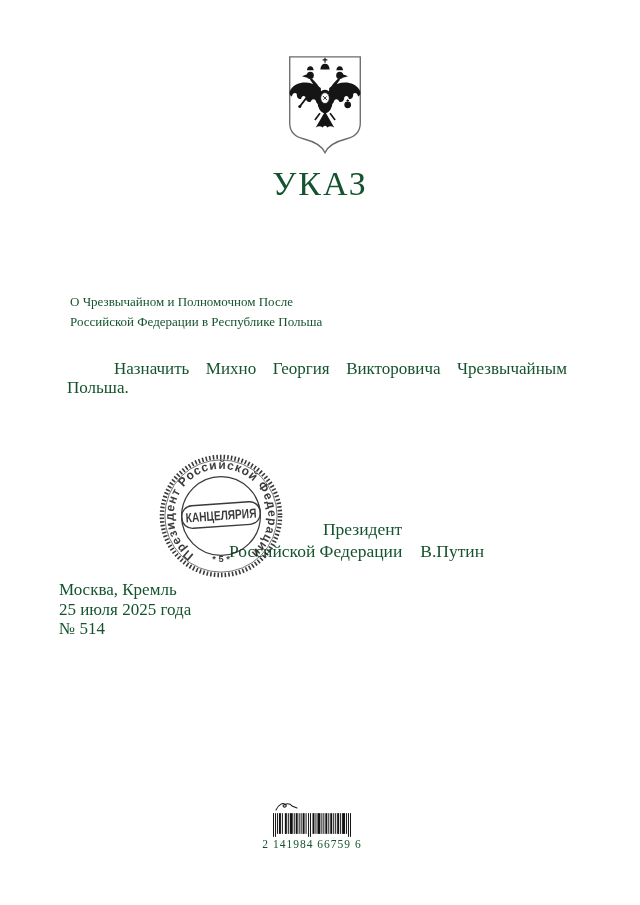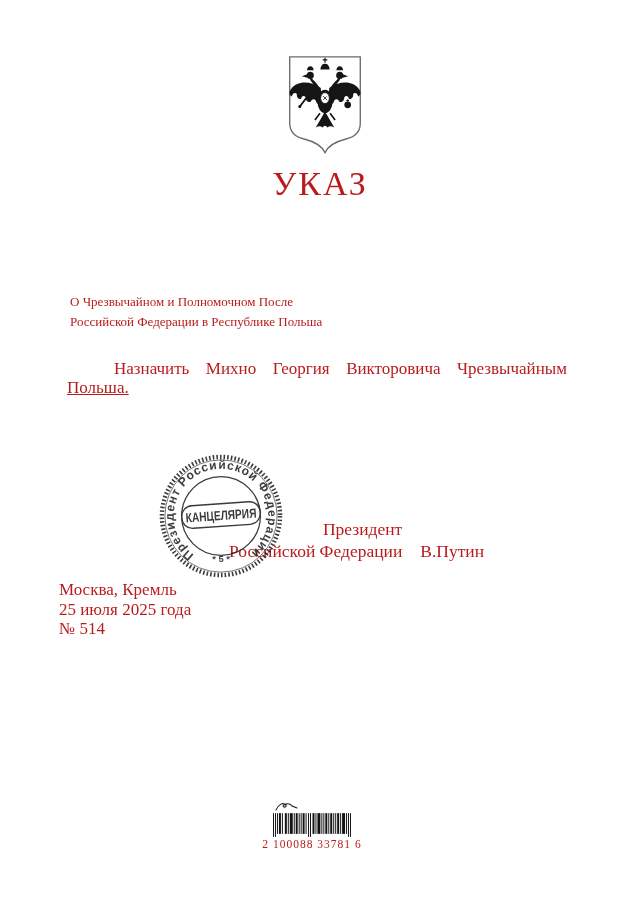--- a/index.html
+++ b/index.html
@@ -1,21 +1,21 @@
 <!DOCTYPE html>
 <html><head>
 <meta charset="utf-8">
 <style>
   html,body{margin:0;padding:0;background:#ffffff;}
   .page{
     position:relative;
     width:640px;height:905px;
     background:#ffffff;
     font-family:"Liberation Serif","DejaVu Serif",serif;
-    color:#b91c1c;
+    color:#14532d;
     overflow:hidden;
   }
   .emblem{position:absolute;left:283px;top:54px;width:84px;height:110px;}
   .doc-title{
     position:absolute;top:166px;left:0;width:640px;
     text-align:center;font-size:34px;letter-spacing:2px;line-height:1.05;
   }
   .doc-issuer{
     position:absolute;top:210px;left:0;width:640px;
     text-align:center;font-size:21px;letter-spacing:.5px;word-spacing:7px;
@@ -23,21 +23,21 @@
   .doc-subject{
     position:absolute;top:292px;left:70px;width:500px;
     text-align:left;font-weight:normal;font-size:13px;line-height:19.5px;
   }
   .doc-body{
     position:absolute;top:359px;left:67px;width:500px;
     font-size:17px;line-height:19.4px;
   }
   .doc-body .jline{text-align:justify;text-align-last:justify;}
   .doc-body .first{text-indent:47px;}
-  .doc-body .last{text-align:center;text-align-last:left;text-decoration:underline;}
+  .doc-body .last{text-align:center;text-align-last:left;}
   .signature{
     position:absolute;left:229px;top:519px;
     display:flex;align-items:flex-end;gap:18px;
     font-size:17.5px;line-height:21.5px;
   }
   .sig-left{text-align:right;}
   .stamp{position:absolute;left:157px;top:452px;width:128px;height:128px;opacity:.88;}
   .place-date{
     position:absolute;left:59px;top:580px;
     font-size:17px;line-height:19.6px;
@@ -167,16 +167,16 @@
         <rect x="61" y="0" width="1" height="21"></rect>
           <rect x="63" y="0" width="1" height="21"></rect>
         <rect x="65" y="0" width="2" height="21"></rect>
           <rect x="68" y="0" width="1" height="21"></rect>
         <rect x="70" y="0" width="3" height="21"></rect>
           <rect x="74" y="0" width="1" height="21"></rect>
         <rect x="76" y="0" width="1" height="24"></rect>
           <rect x="78" y="0" width="1" height="24"></rect>
       </g>
     </svg>
-    <div class="barcode-digits">2 100088 33781 6</div>
+    <div class="barcode-digits">2 141984 66759 6</div>
   </div>
 
 </div>
 
 </body></html>

